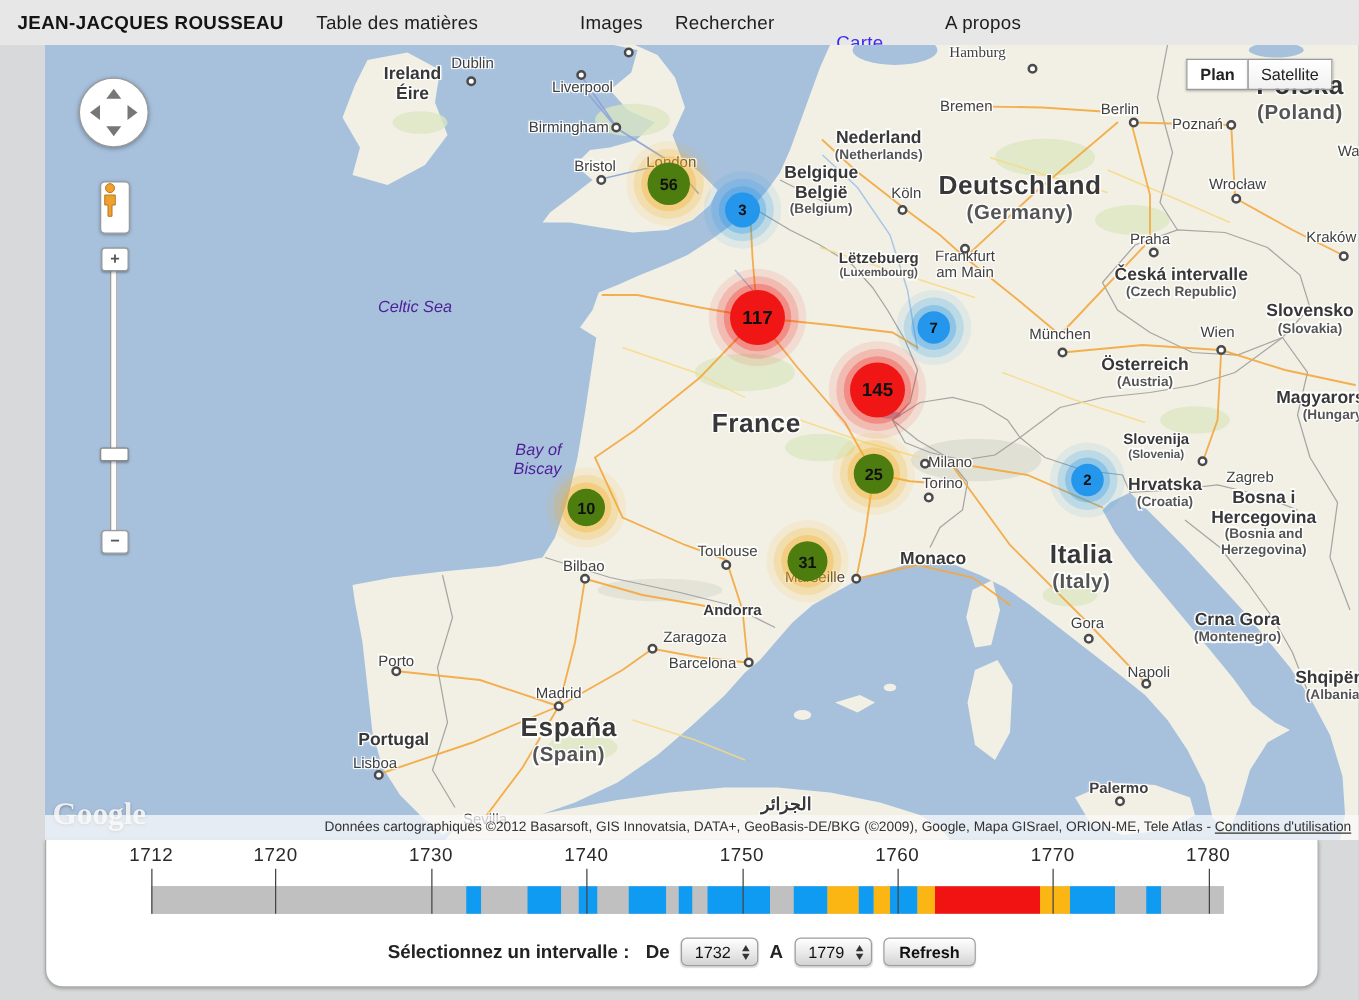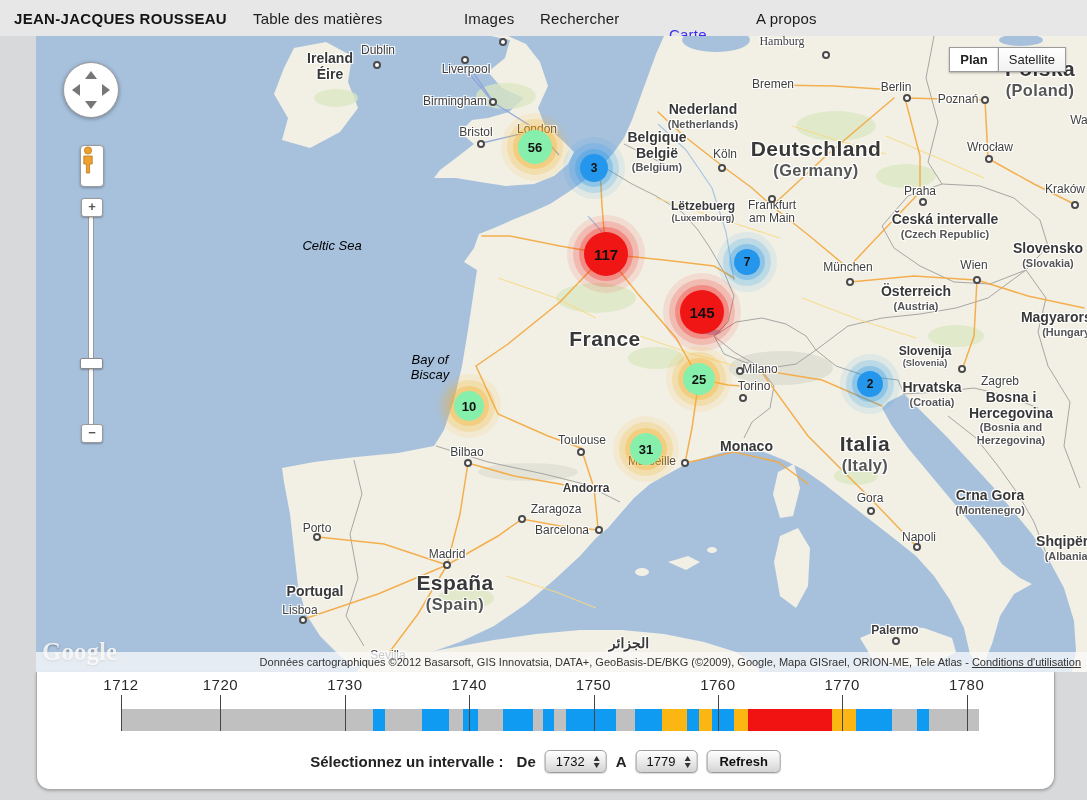--- a/index.html
+++ b/index.html
@@ -20,25 +20,25 @@
   
   .halo{text-shadow:-1px -1px 0 rgba(255,255,255,.95),1px -1px 0 rgba(255,255,255,.95),-1px 1px 0 rgba(255,255,255,.95),1px 1px 0 rgba(255,255,255,.95),0 0 3px rgba(255,255,255,.9);}
   .country{position:absolute;transform:translate(-50%,-50%);text-align:center;font-weight:bold;color:#383838;white-space:pre-line;line-height:1.12;z-index:3;}
   .country .cname{white-space:pre-line;}
   .country .sub{font-size:.78em;color:#555;}
   .country.lg{font-size:21px;letter-spacing:.4px;}
   .country.md{font-size:14px;}
   .country.sm{font-size:12px;}
   .city{position:absolute;transform:translate(-50%,-50%);font-size:12px;color:#3f3f3f;white-space:pre-line;text-align:center;line-height:1.1;z-index:2;}
   .dot{position:absolute;width:8px;height:8px;box-sizing:border-box;border:2px solid #4a4a4a;background:#fff;border-radius:50%;transform:translate(-50%,-50%);z-index:2;}
-  .water{position:absolute;transform:translate(-50%,-50%);font-style:italic;font-size:13px;color:#000000;white-space:pre-line;text-align:center;z-index:1;}
+  .water{position:absolute;transform:translate(-50%,-50%);font-style:italic;font-size:13px;color:#4c1d95;white-space:pre-line;text-align:right;z-index:1;}
   
   .marker{position:absolute;border-radius:50%;display:flex;align-items:center;justify-content:center;font-weight:bold;color:#111;transform:translate(-50%,-50%);z-index:5;cursor:pointer;}
   .marker.red{background:#f01616;box-shadow:0 0 0 5px rgba(240,22,22,.28),0 0 0 11px rgba(240,22,22,.17),0 0 0 17px rgba(240,22,22,.09);}
-  .marker.yellow{background:#86efac;box-shadow:0 0 0 5px rgba(246,175,36,.33),0 0 0 11px rgba(246,175,36,.20),0 0 0 17px rgba(246,175,36,.10);}
+  .marker.yellow{background:#4d7c0f;box-shadow:0 0 0 5px rgba(246,175,36,.33),0 0 0 11px rgba(246,175,36,.20),0 0 0 17px rgba(246,175,36,.10);}
   .marker.blue{background:#2497ec;box-shadow:0 0 0 5px rgba(36,151,236,.30),0 0 0 11px rgba(36,151,236,.18),0 0 0 17px rgba(36,151,236,.09);}
   
   .pan{position:absolute;left:27px;top:26px;width:54px;height:54px;border-radius:50%;background:#fff;border:1px solid #9a9a9a;box-shadow:0 1px 4px rgba(0,0,0,.35);z-index:8;}
   .pan .tri{position:absolute;width:0;height:0;cursor:pointer;}
   .tri-n{left:21px;top:8px;border-left:6px solid transparent;border-right:6px solid transparent;border-bottom:8px solid #777;}
   .tri-s{left:21px;bottom:8px;border-left:6px solid transparent;border-right:6px solid transparent;border-top:8px solid #777;}
   .tri-w{left:8px;top:21px;border-top:6px solid transparent;border-bottom:6px solid transparent;border-right:8px solid #777;}
   .tri-e{right:8px;top:21px;border-top:6px solid transparent;border-bottom:6px solid transparent;border-left:8px solid #777;}
   .pegman{position:absolute;left:44px;top:109px;width:22px;height:40px;background:#fff;border:1px solid #9a9a9a;border-radius:4px;box-shadow:0 1px 3px rgba(0,0,0,.3);display:flex;align-items:center;justify-content:center;z-index:8;cursor:grab;}
   .zbtn{position:absolute;left:45px;width:20px;height:17px;background:#fff;border:1px solid #9a9a9a;border-radius:3px;box-shadow:0 1px 2px rgba(0,0,0,.3);color:#555;font-weight:bold;font-size:13px;line-height:15px;text-align:center;z-index:8;cursor:pointer;}

